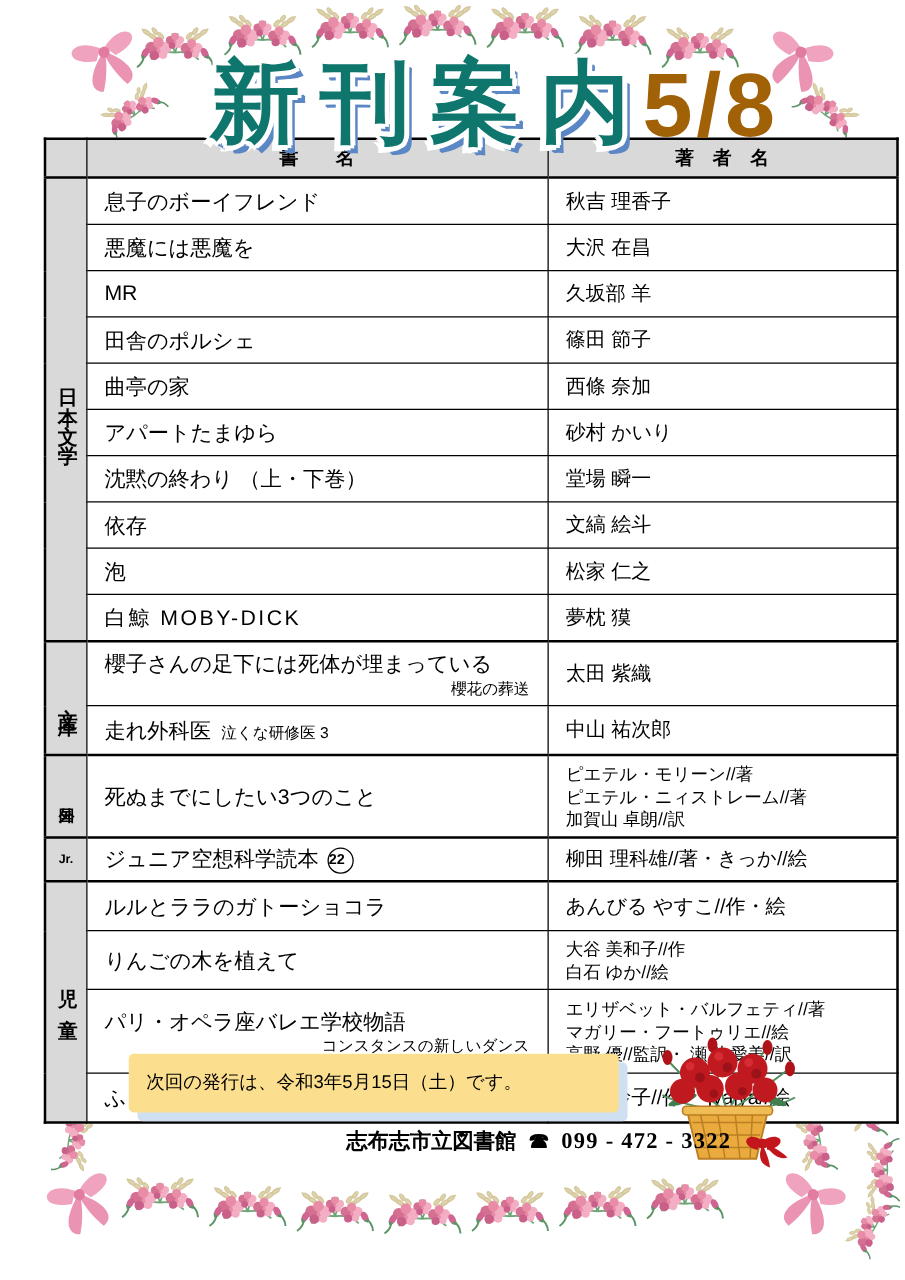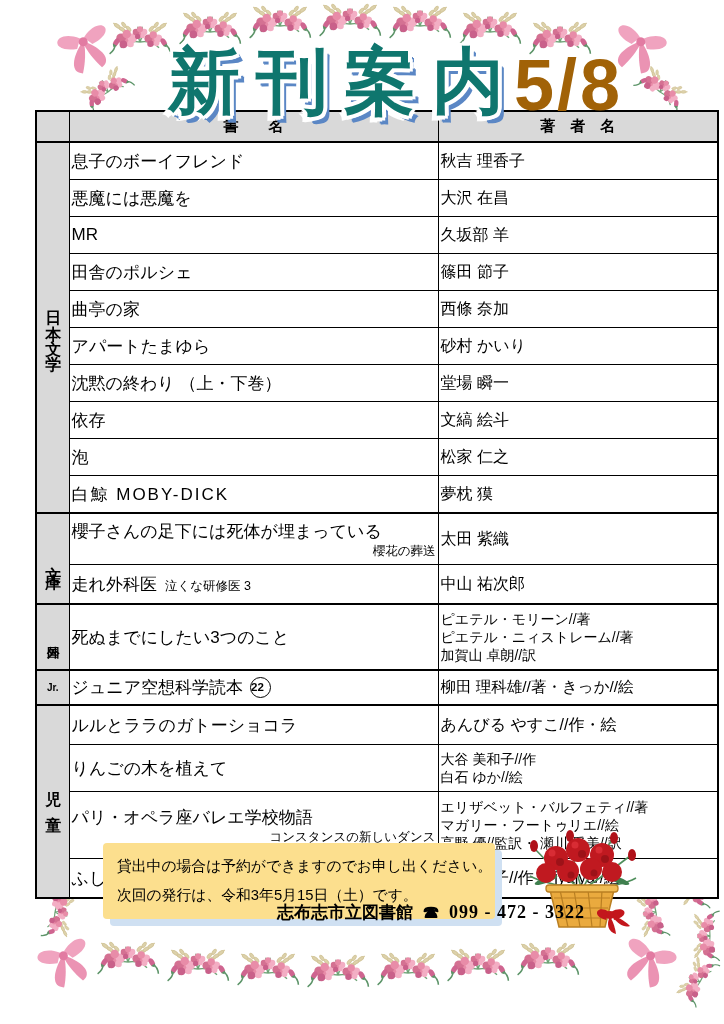--- a/index.html
+++ b/index.html
@@ -20,21 +20,21 @@
   .issue-date{
     position:absolute; left:514px; top:44px; z-index:5;
     font-size:72px; font-weight:800; letter-spacing:3px; color:#a16207; white-space:nowrap;
   }
   
   .book-table{
     position:absolute; left:35px; top:110px; z-index:4;
     border-collapse:collapse; table-layout:fixed; width:682px;
     border:2.6px solid #000; background:#fff;
   }
-  .book-table td, .book-table th{ border:1.3px solid #000; padding:1px 2px; vertical-align:middle; }
+  .book-table td, .book-table th{ border:1.3px solid #000; padding:1px 14px; vertical-align:middle; }
   .book-table th{ background:#d9d9d9; height:27px; font-size:15px; font-weight:700; text-align:center; }
   tr.sec > td{ border-top:2.3px solid #000; }
   td.cat{ background:#d9d9d9; text-align:center; padding:0; }
   .vtext{ writing-mode:vertical-rl; text-orientation:upright; margin:0 auto; font-size:16px; font-weight:600; }
   .cat-nihon .vtext{ letter-spacing:15px; }
   .cat-bunko .vtext{ letter-spacing:5px; }
   .cat-jido  .vtext{ letter-spacing:24px; }
   .cat-gaikoku .vtext{ font-size:12.5px; letter-spacing:1px; }
   .cat-jr{ font-size:10px; font-weight:700; }
   .r-std td{ height:34px; } .r-sub td{ height:48px; } .r-run td{ height:36px; }
@@ -332,21 +332,20 @@
           </td>
     </tr>
     <tr class="r-c4">
       <td><span class="btitle">ふしぎ駄菓子屋 銭天堂 15</span></td>
       <td><span class="auth">廣嶋 玲子//作・ jyajya//絵</span></td>
     </tr>
   </tbody>
     </table>
 
   <div class="notice">
-    <div>貸出中の場合は予約ができますのでお申し出ください。</div>
     <div>次回の発行は、令和3年5月15日（土）です。</div>
   </div>
 
   <div class="footer-line">
     <span>志布志市立図書館</span>&nbsp;
     <span>☎</span>&nbsp;
     <span class="phone-num">099 - 472 - 3322</span>
   </div>
 
 </div>

